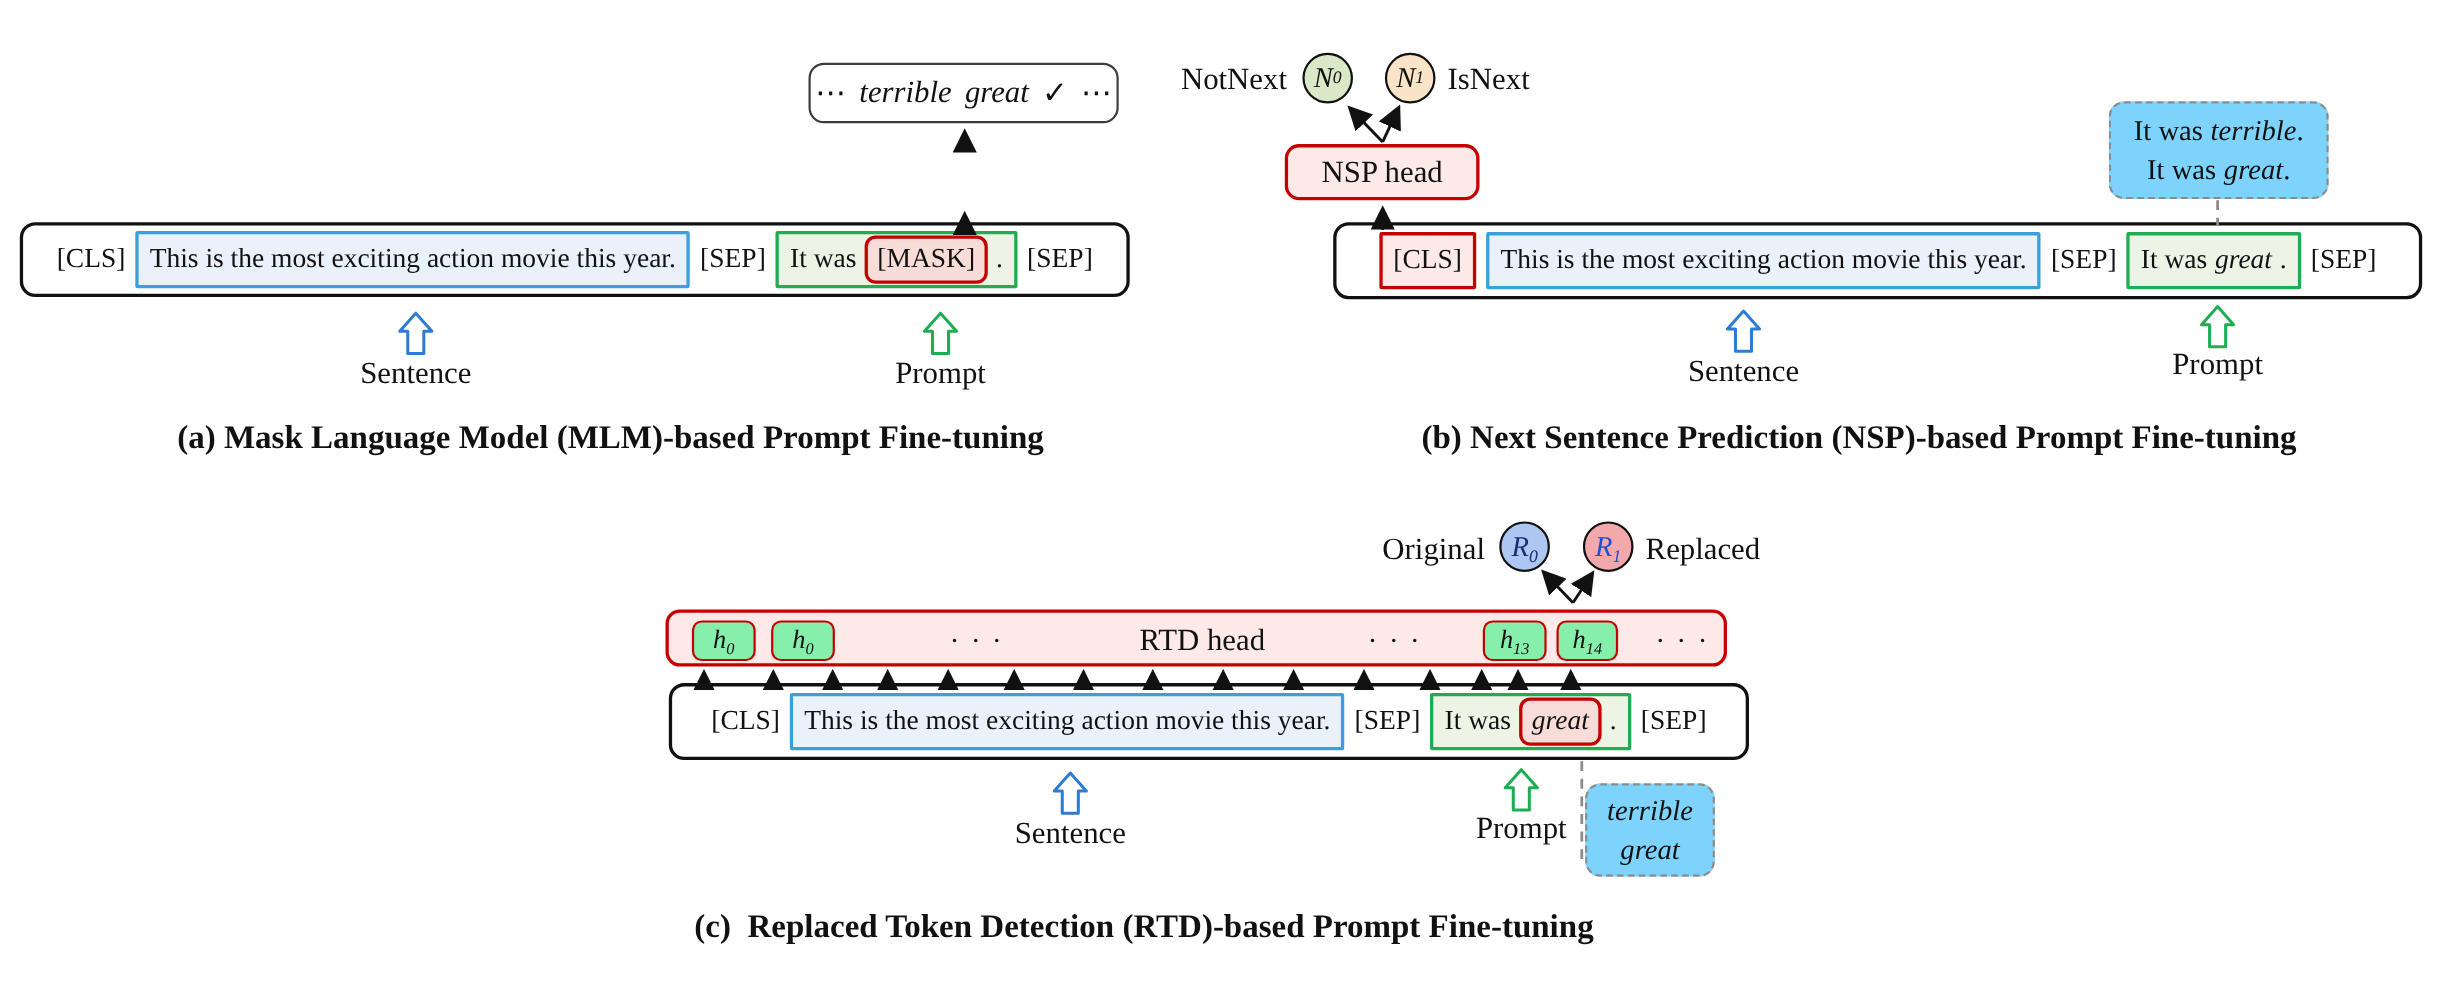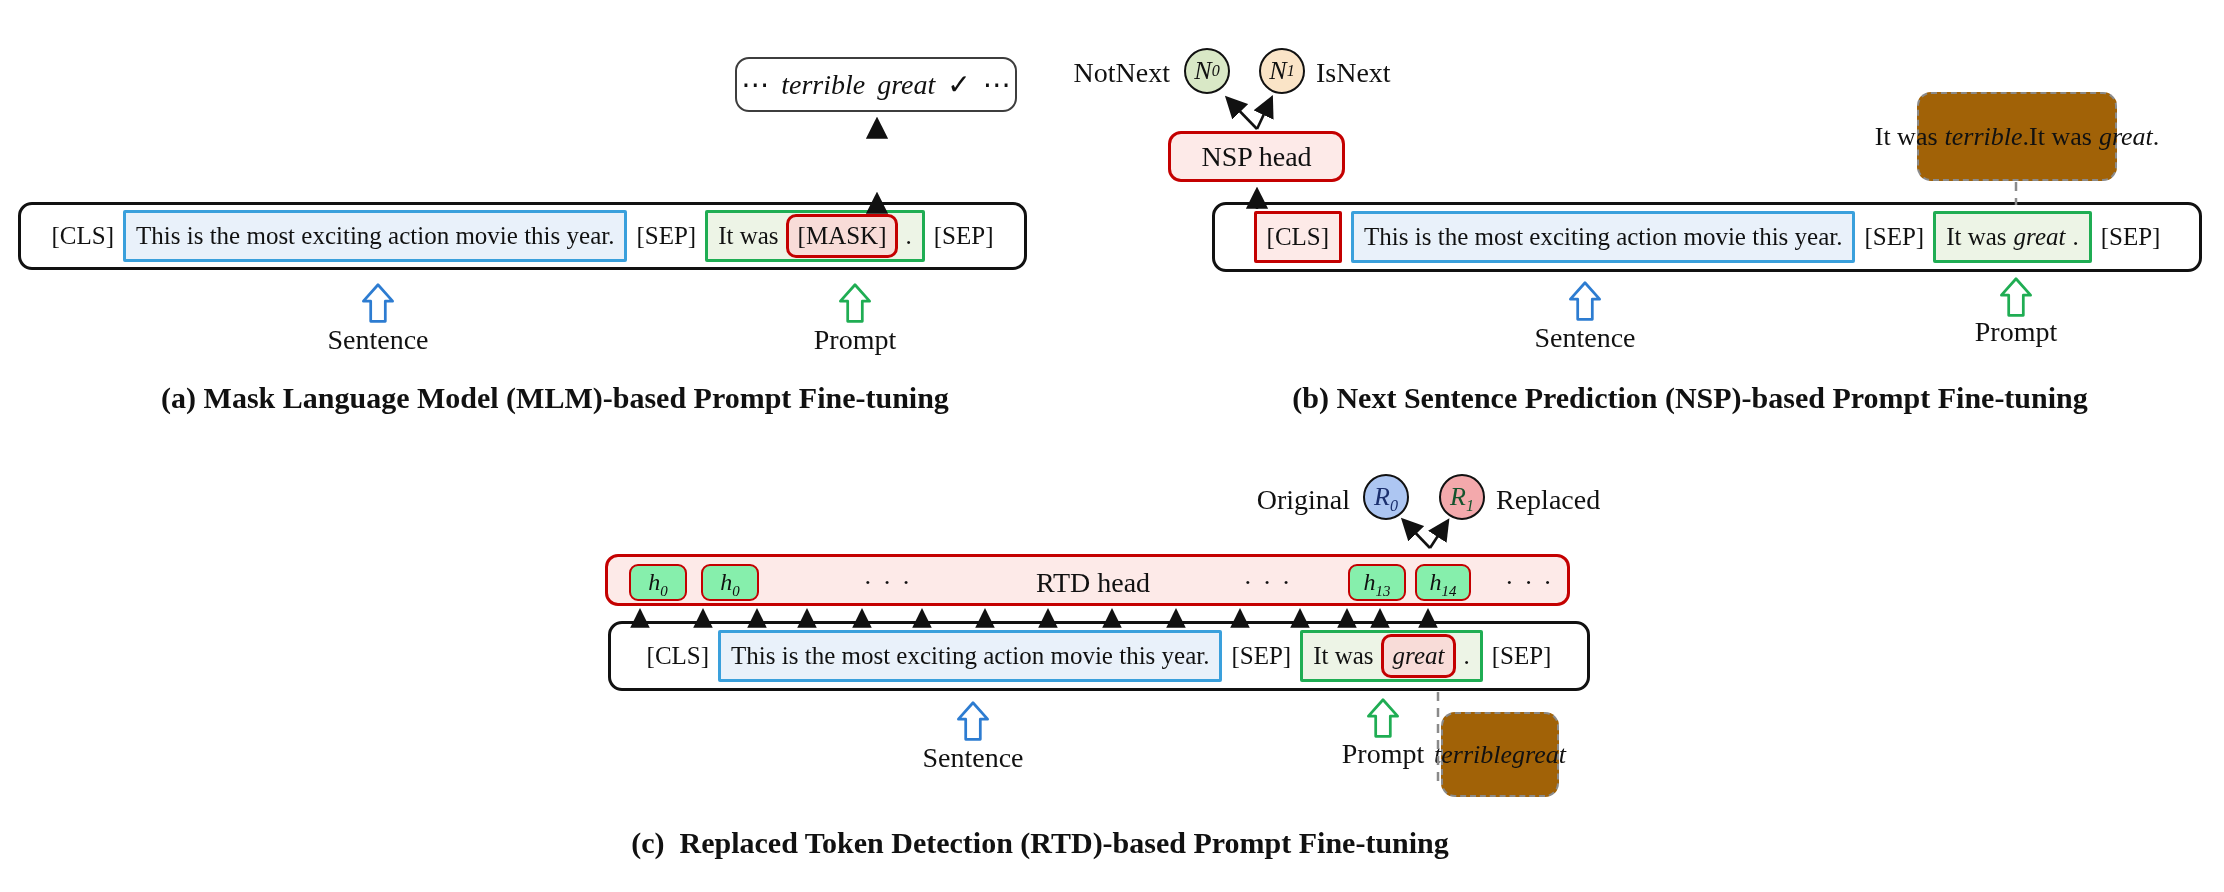--- a/index.html
+++ b/index.html
@@ -47,22 +47,22 @@
     display:flex;align-items:center;justify-content:center;
     font-size:26px;font-style:italic;box-sizing:border-box;
   }
   
   .vocabbox{
     border:2.5px solid #3d3d3d;border-radius:14px;background:#fff;
     display:flex;align-items:center;justify-content:center;gap:12px;
     font-size:28px;box-sizing:border-box;white-space:nowrap;
   }
   .dashedbox{
-    border:2.5px dashed #8a8a8a;border-radius:14px;background:#a16207;
-    display:flex;flex-direction:row;align-items:center;justify-content:center;
+    border:2.5px dashed #8a8a8a;border-radius:14px;background:#7dd3fc;
+    display:flex;flex-direction:column;align-items:center;justify-content:center;
     font-size:26px;line-height:1.35;box-sizing:border-box;white-space:nowrap;
   }
   .cap{font-weight:bold;font-size:30px;text-align:center;white-space:pre;}
   .lbl{font-size:28px;text-align:center;}
   .ralign{text-align:right;}
   .lalign{text-align:left;}
   .pfx{margin-right:7px;}
   i.wd{font-style:italic;}
   svg.blockarrow{display:block;}
   #overlay{position:absolute;left:0;top:0;pointer-events:none;}
@@ -159,21 +159,21 @@
   </svg>
   <div class="abs lbl" style="left:1946px;top:316px;width:140px;">Prompt</div>
 
   <div class="abs cap" style="left:1190px;top:381px;width:1000px;">(b) Next Sentence Prediction (NSP)-based Prompt Fine-tuning</div>
 
   <div class="abs lbl ralign" style="left:1140px;top:484px;width:210px;">Original</div>
   <div class="abs circle" style="left:1363px;top:474px;background:#adc6f2;">
     <span style="color:#1b2f6e;"><i>R</i><sub>0</sub></span>
   </div>
   <div class="abs circle" style="left:1439px;top:474px;background:#f3a9ac;">
-    <span style="color:#14532d;"><i>R</i><sub>1</sub></span>
+    <span style="color:#1d4ed8;"><i>R</i><sub>1</sub></span>
   </div>
   <div class="abs lbl lalign" style="left:1496px;top:484px;width:210px;">Replaced</div>
 
   <div class="abs head rtd" style="left:605px;top:554px;width:965px;height:52px;">
     <span class="hbox" style="left:21px;top:7px;width:58px;height:37px;">
       <span><i>h</i><sub>0</sub></span>
     </span>
     <span class="hbox" style="left:93px;top:7px;width:58px;height:37px;">
       <span><i>h</i><sub>0</sub></span>
     </span>

